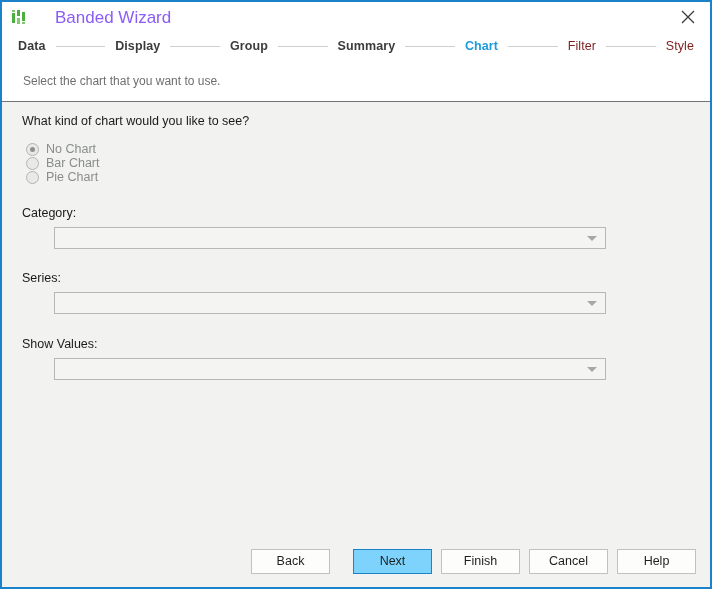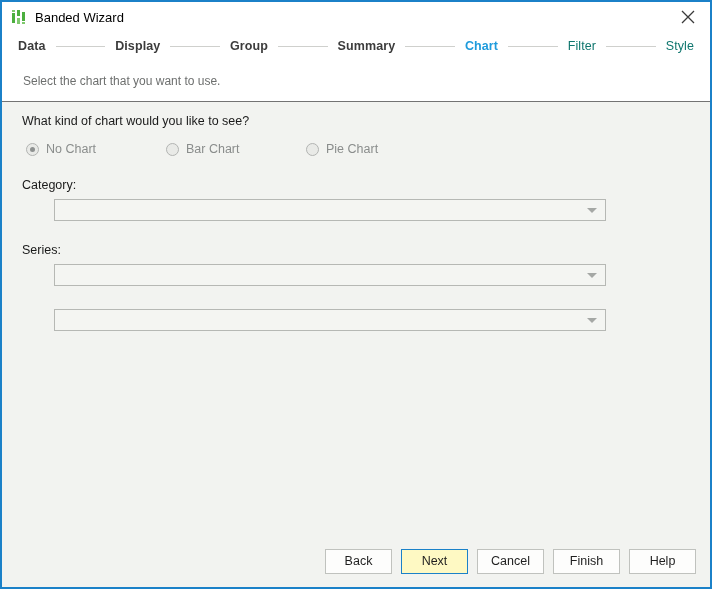--- a/index.html
+++ b/index.html
@@ -53,24 +53,25 @@
     display: block;
   }
   .app-icon i.b1 { left: 1px;  top: 4px;  width: 3px; height: 10px; }
   .app-icon i.b1b{ left: 1px;  top: 1px;  width: 3px; height: 2px;  background:#7fc96e;}
   .app-icon i.b2 { left: 6px;  top: 1px;  width: 3px; height: 6px; }
   .app-icon i.b2b{ left: 6px;  top: 9px;  width: 3px; height: 6px; background:#7fc96e;}
   .app-icon i.b3 { left: 11px; top: 3px;  width: 3px; height: 9px; }
   .app-icon i.b3b{ left: 11px; top: 13px; width: 3px; height: 2px; background:#7fc96e;}
 
   .title-text {
-    font-size: 13px;
-    color: #000000;
+    font-size: 17px;
+    color: #8b5cf6;
     line-height: 1;
     white-space: nowrap;
+    margin-left: 20px;
   }
   .close-btn {
     position: absolute;
     right: 0;
     top: 0;
     width: 44px;
     height: 29px;
     display: flex;
     align-items: center;
     justify-content: center;
@@ -96,21 +97,21 @@
     box-sizing: border-box;
   }
   .step {
     font-size: 12.5px;
     white-space: nowrap;
     cursor: pointer;
     letter-spacing: .1px;
   }
   .step.done { color: #3c3c3c; font-weight: bold; }
   .step.active { color: #1e9bdc; font-weight: bold; }
-  .step.todo { color: #0f766e; font-weight: normal; }
+  .step.todo { color: #7f1d1d; font-weight: normal; }
   .step-line {
     flex: 1 1 auto;
     height: 1px;
     background: #cfd0cd;
     margin: 0 10px;
     min-width: 18px;
   }
   .description {
     font-size: 12px;
     color: #6d6f6e;
@@ -128,20 +129,21 @@
   .question {
     font-size: 12.5px;
     color: #1a1a1a;
     font-weight: normal;
     padding: 12px 0 0 20px;
   }
 
   .radio-row {
     display: flex;
     padding: 14px 0 0 24px;
+    flex-direction: column;
   }
   .radio-item {
     display: flex;
     align-items: center;
     width: 140px;
     cursor: pointer;
   }
   .radio-mark {
     width: 13px;
     height: 13px;
@@ -212,36 +214,37 @@
 
   
   .footer {
     position: absolute;
     right: 14px;
     bottom: 13px;
     display: flex;
     gap: 9px;
   }
   .btn {
-    width: 67px;
+    width: 79px;
     height: 25px;
     box-sizing: border-box;
     background: #fdfdfc;
     border: 1px solid #c0c2be;
     font-family: "Liberation Sans", sans-serif;
     font-size: 12.5px;
     color: #1f1f1f;
     cursor: pointer;
     padding: 0;
     line-height: 23px;
     text-align: center;
   }
   .btn.default {
     border: 1px solid #1b81c8;
-    background: #fef9c3;
+    background: #7dd3fc;
+    margin-left: 14px;
   }
 </style>
 </head>
 <body>
 
 <div class="window">
 
   <div class="titlebar">
     <span class="app-icon">
       <i class="b1"></i>
@@ -314,27 +317,30 @@
     <div class="field-group">
       <div class="field-label">Series:</div>
     </div>
     <div class="combo">
       <div class="value"></div>
       <span class="arrow"></span>
     </div>
 
     <div class="gap-2"></div>
 
+    <div class="field-group">
+      <div class="field-label">Show Values:</div>
+    </div>
     <div class="combo">
       <div class="value"></div>
       <span class="arrow"></span>
     </div>
 
     <div class="footer">
       <button class="btn">Back</button>
       <button class="btn default">Next</button>
+      <button class="btn">Finish</button>
       <button class="btn">Cancel</button>
-      <button class="btn">Finish</button>
       <button class="btn">Help</button>
     </div>
 
   </div>
 </div>
 
 </body></html>

